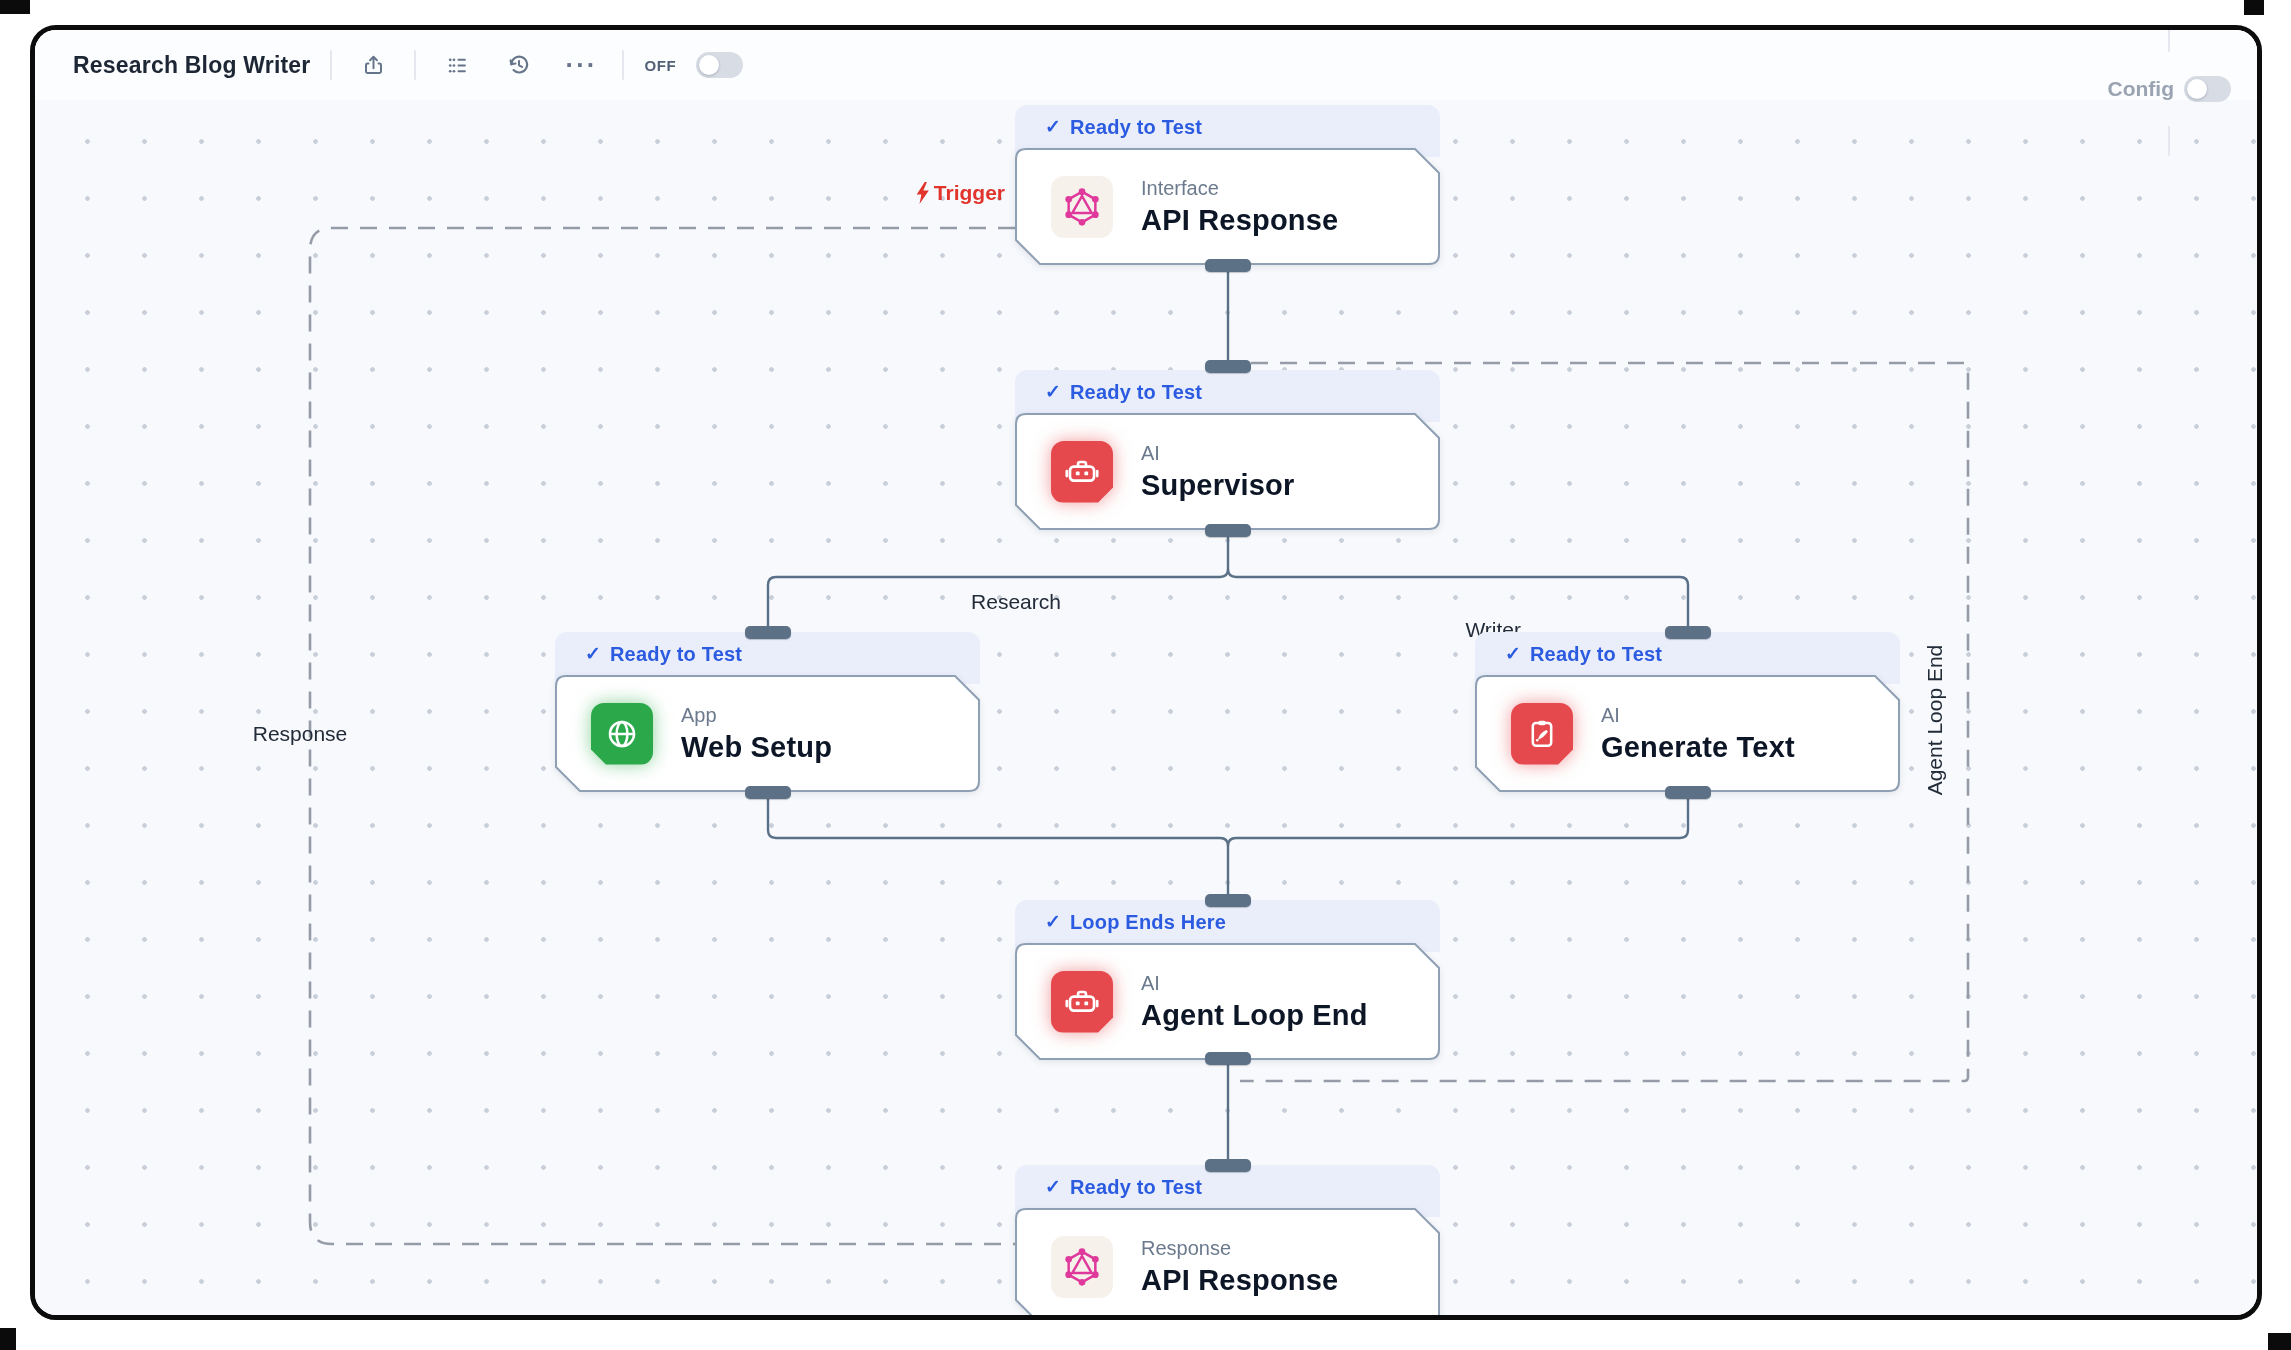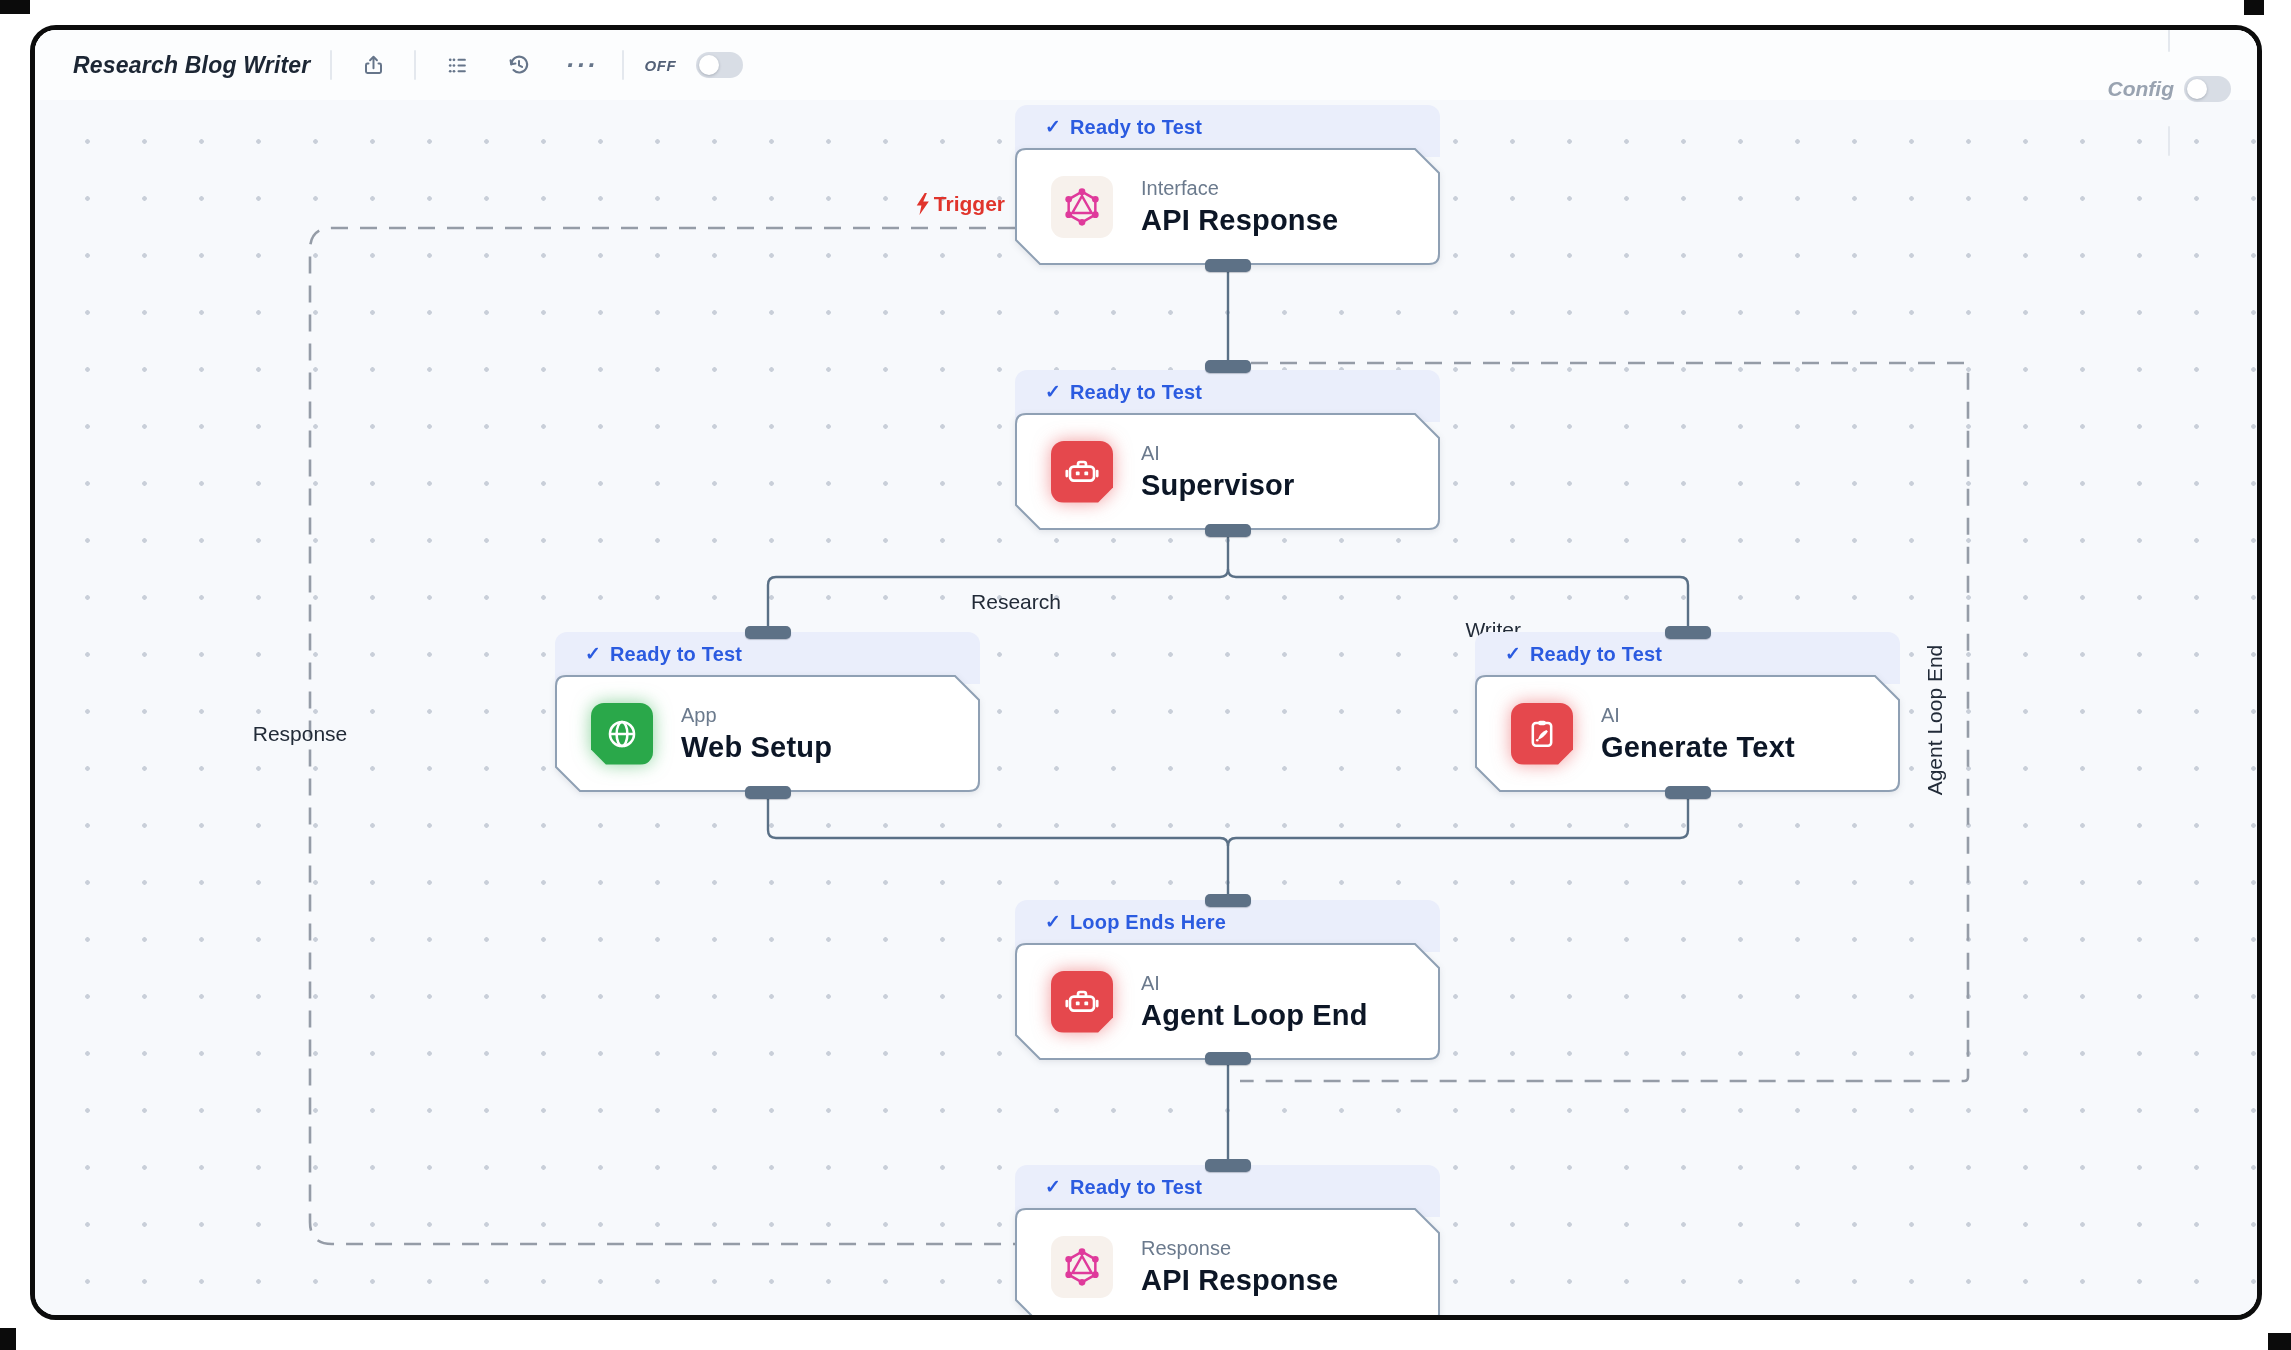--- a/index.html
+++ b/index.html
@@ -17,21 +17,21 @@
   
   .canvas { position:absolute; inset:0;
     background-color:#f7f9fc;
     background-image:radial-gradient(circle, #c9cfd9 2px, transparent 2.6px);
     background-size:57px 57px; background-position:24px 26px; }
   .edges-svg { position:absolute; left:0; top:0; z-index:1; pointer-events:none; }
 
   
   .header { position:absolute; left:0; top:0; right:0; height:70px; background:#fcfdfe;
     z-index:10; display:flex; align-items:center; justify-content:space-between; padding:0 26px 0 38px; }
-  .hgroup { display:flex; align-items:center; gap:20px;font-style:italic; }
+  .hgroup { display:flex; align-items:center; gap:20px; }
   .app-title { font-size:23px; font-weight:700; color:#1c2634; letter-spacing:.2px; }
   .vdiv { width:2px; height:30px; background:#e4e8ee; border-radius:1px; }
   .tool-btn { width:42px; height:42px; display:flex; align-items:center; justify-content:center;
     border-radius:8px; color:#66758a; cursor:pointer; }
   .ellipsis { font-size:26px; font-weight:700; color:#66758a; letter-spacing:2px; line-height:10px; }
   .off-label { font-size:15px; font-weight:700; color:#526077; letter-spacing:.6px; }
   .toggle { width:47px; height:26px; border-radius:14px; background:#d8dde5; position:relative; cursor:pointer; }
   .toggle .knob { position:absolute; left:3px; top:3px; width:20px; height:20px; border-radius:50%;
     background:#ffffff; box-shadow:0 1px 3px rgba(20,30,50,.25); }
   .muted-btn { display:flex; align-items:center; gap:10px; color:#99a3b1; font-size:21px; font-weight:600; cursor:pointer; }
@@ -90,21 +90,21 @@
 
       <path d="M1193,539 Q1193,547 1201,547 H1645 Q1653,547 1653,555 V600" fill="none" stroke="#5a7086" stroke-width="2.4"></path>
 
       <path d="M733,765 V800 Q733,808 741,808 H1185 Q1193,808 1193,816 V868" fill="none" stroke="#5a7086" stroke-width="2.4"></path>
 
       <path d="M1653,765 V800 Q1653,808 1645,808 H1201 Q1193,808 1193,816" fill="none" stroke="#5a7086" stroke-width="2.4"></path>
 
       <path d="M1193,1030 V1132" fill="none" stroke="#5a7086" stroke-width="2.4"></path>
     </svg>
 
-    <div class="trigger-label" style="left:790px;top:162px;width:180px;">
+    <div class="trigger-label" style="left:790px;top:151px;width:180px;">
       <svg width="17" height="22" viewBox="0 0 10 16" style="margin-right:1px;">
         <path d="M6.6 0 L0.8 9 H4.2 L2.8 16 L9.6 6.2 H5.6 L8.2 0 Z" fill="#e0342c"></path>
       </svg>
       <span>Trigger</span>
     </div>
     <div class="edge-label" style="left:916px;top:560px;width:130px;text-align:center;">Research</div>
     <div class="edge-label" style="left:1356px;top:588px;width:130px;text-align:right;">Writer</div>
     <div class="edge-label" style="left:180px;top:692px;width:170px;text-align:center;">Response</div>
     <div class="edge-label vertical" style="left:1822px;top:676px;width:160px;height:28px;">Agent Loop End</div>
 

